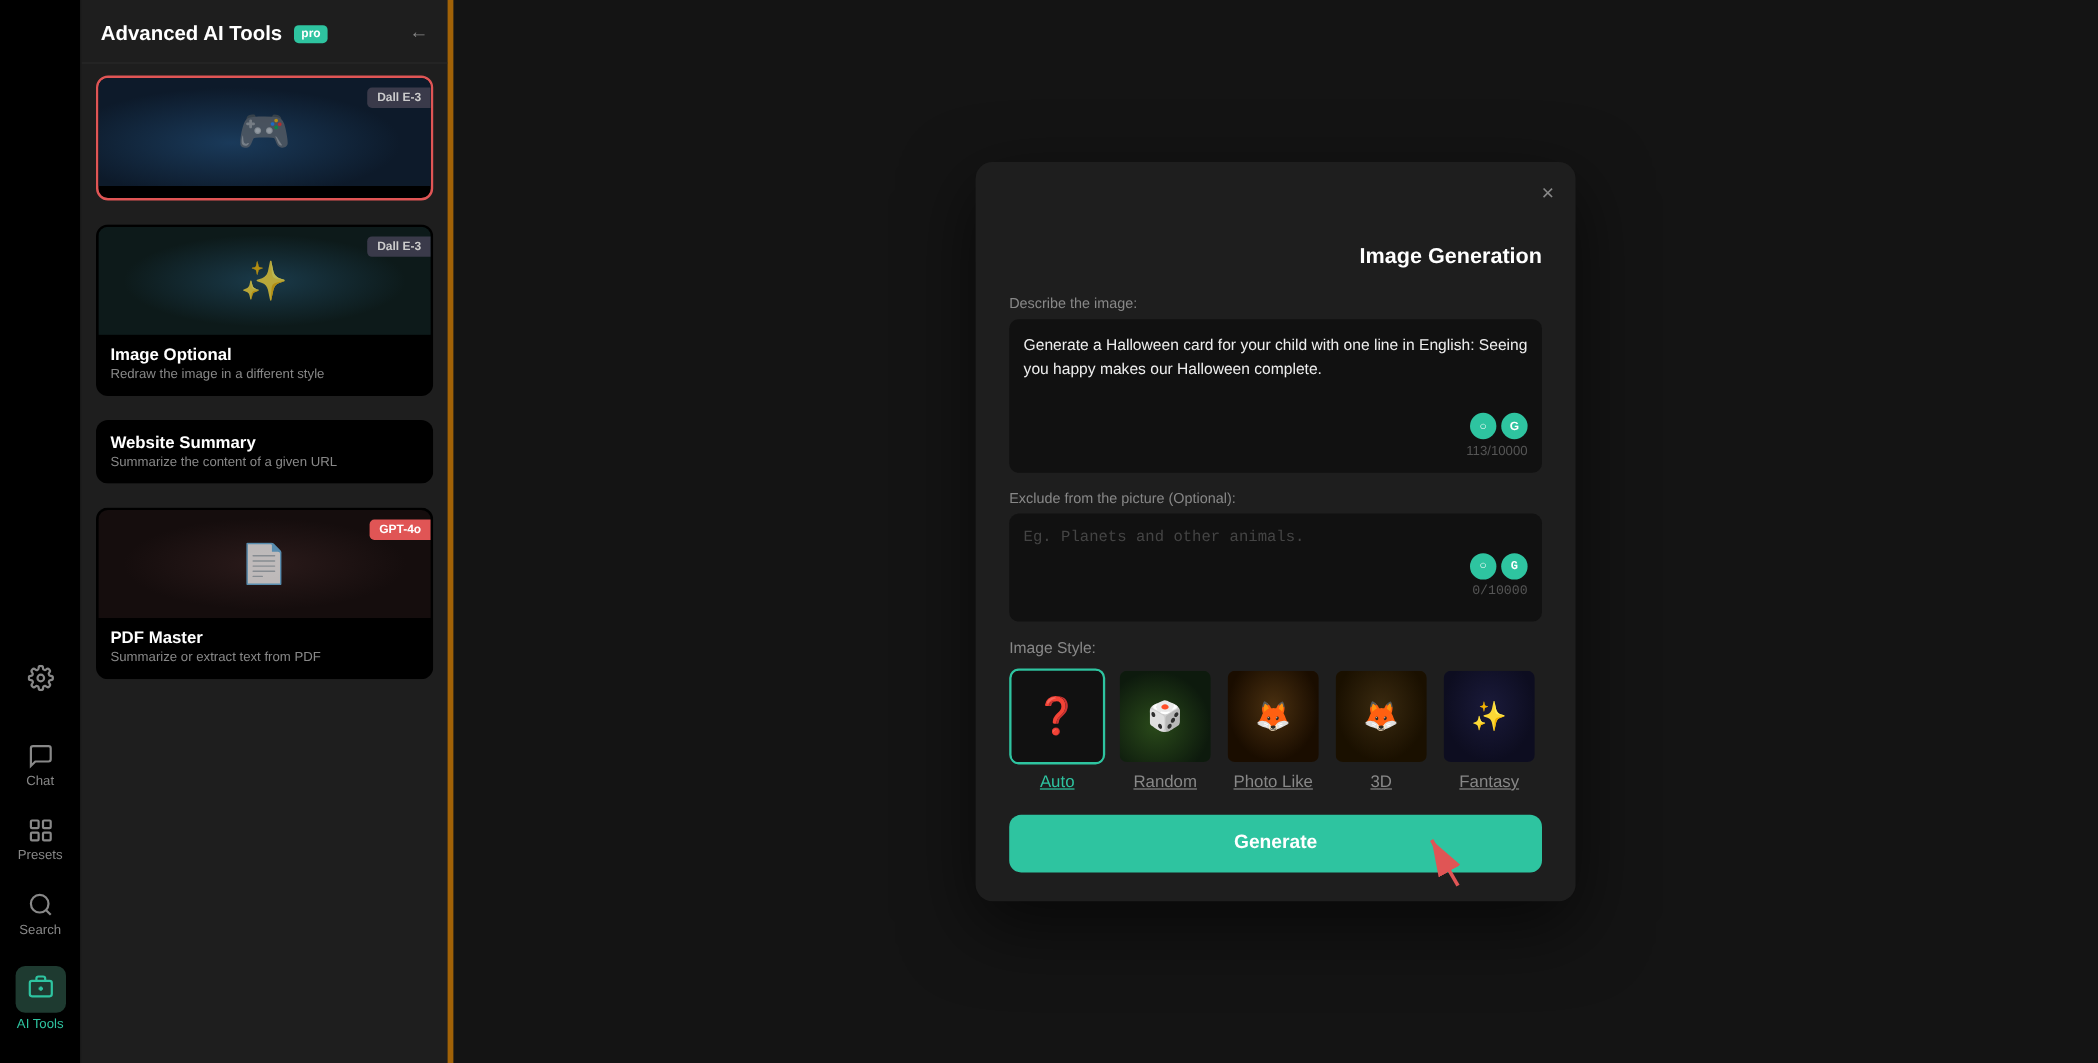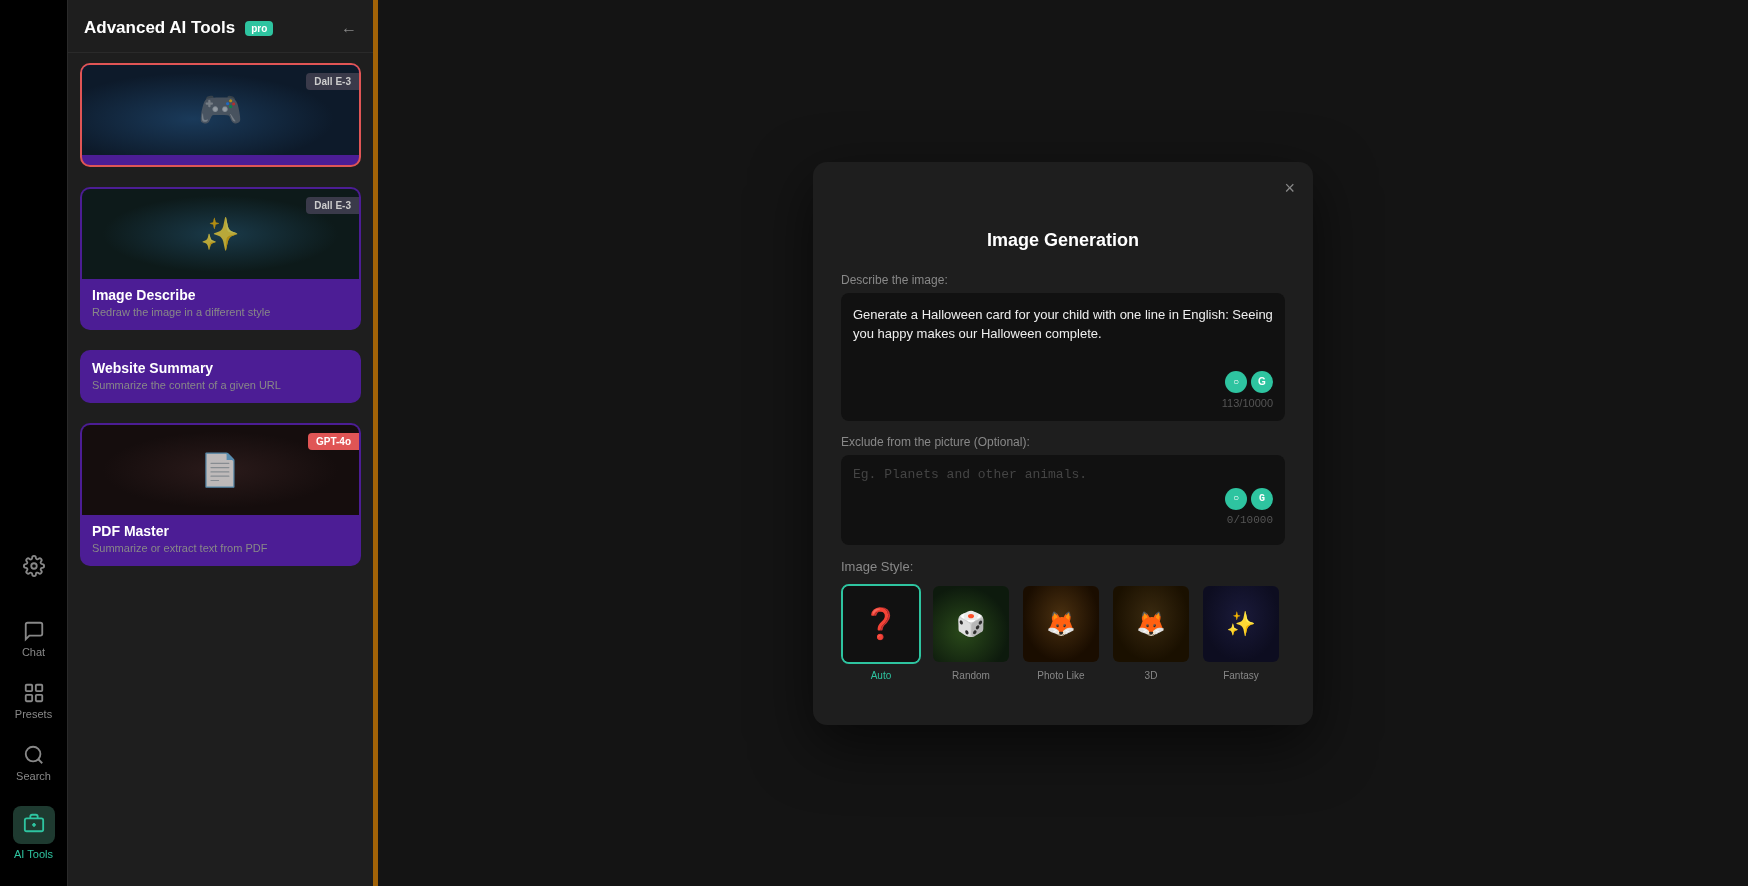--- a/index.html
+++ b/index.html
@@ -104,21 +104,21 @@
     }
     .collapse-btn {
       color: #888;
       cursor: pointer;
       font-size: 16px;
     }
 
     
     .tool-card {
       margin: 10px 12px;
-      background: #4c1d95;
+      background: #000000;
       border-radius: 10px;
       overflow: hidden;
       cursor: pointer;
       position: relative;
       padding-bottom: 10px;
       border: 2px solid transparent;
     }
     .tool-card.selected {
       border: 2px solid #e05555;
     }
@@ -208,21 +208,21 @@
       border-radius: 14px;
       width: 500px;
       padding: 28px 28px 24px 28px;
       position: relative;
       box-shadow: 0 20px 60px rgba(0,0,0,0.6);
     }
     .modal-title {
       font-size: 18px;
       font-weight: 600;
       color: #fff;
-      text-align: center;
+      text-align: right;
       margin-bottom: 22px;
       margin-top: 40px;
     }
     .modal-close {
       position: absolute;
       top: 16px;
       right: 18px;
       color: #888;
       font-size: 18px;
       cursor: pointer;
@@ -281,22 +281,23 @@
       height: 80px;
       border-radius: 8px;
       overflow: hidden;
       position: relative;
       border: 2px solid transparent;
     }
     .style-option.selected .style-thumb {
       border-color: #2ec4a0;
     }
     .style-name {
-      font-size: 10px;
+      font-size: 14px;
       color: #888;
+      text-decoration: underline;
     }
     .style-option.selected .style-name {
       color: #2ec4a0;
     }
 
     
     .style-auto {
       background: #111;
       display: flex; align-items: center; justify-content: center;
       font-size: 30px;
@@ -410,21 +411,21 @@
     <div class="tool-card-image img-image-gen">
       <span class="tool-card-badge badge-dalle">Dall E-3</span>
     </div>
   </div>
 
   <div class="tool-card">
     <div class="tool-card-image img-redraw">
       <span class="tool-card-badge badge-dalle">Dall E-3</span>
     </div>
     <div class="tool-card-body">
-      <div class="tool-card-name">Image Describe</div>
+      <div class="tool-card-name">Image Optional</div>
       <div class="tool-card-desc">Redraw the image in a different style</div>
     </div>
   </div>
 
   <div class="tool-card">
     <div class="tool-card-body">
       <div class="tool-card-name">Website Summary</div>
       <div class="tool-card-desc">Summarize the content of a given URL</div>
     </div>
   </div>
@@ -499,16 +500,30 @@
 
         <div class="style-option">
           <div class="style-thumb">
             <div class="style-fantasy" style="width:100%;height:100%;">✨</div>
           </div>
           <span class="style-name">Fantasy</span>
         </div>
 
       </div>
 
+      <div style="position:relative;">
+        <button class="generate-btn">Generate</button>
+        
+        <div class="red-arrow">
+          <svg width="60" height="50" viewBox="0 0 60 50">
+            <defs>
+              <marker id="arrowhead" markerWidth="10" markerHeight="7" refX="10" refY="3.5" orient="auto">
+                <polygon points="0 0, 10 3.5, 0 7" fill="#e05555"></polygon>
+              </marker>
+            </defs>
+            <line x1="50" y1="48" x2="28" y2="10" stroke="#e05555" stroke-width="3" marker-end="url(#arrowhead)"></line>
+          </svg>
+        </div>
+      </div>
 
     </div>
   </div>
 </div>
 
 </body></html>

